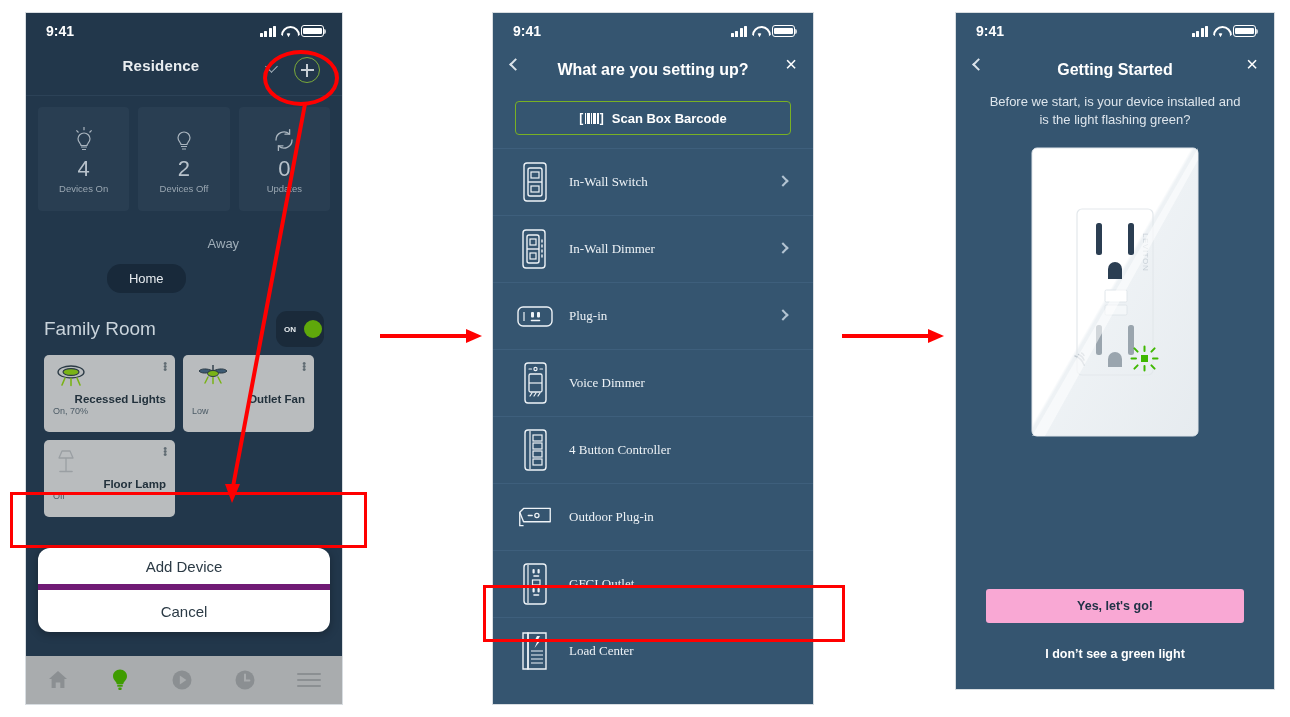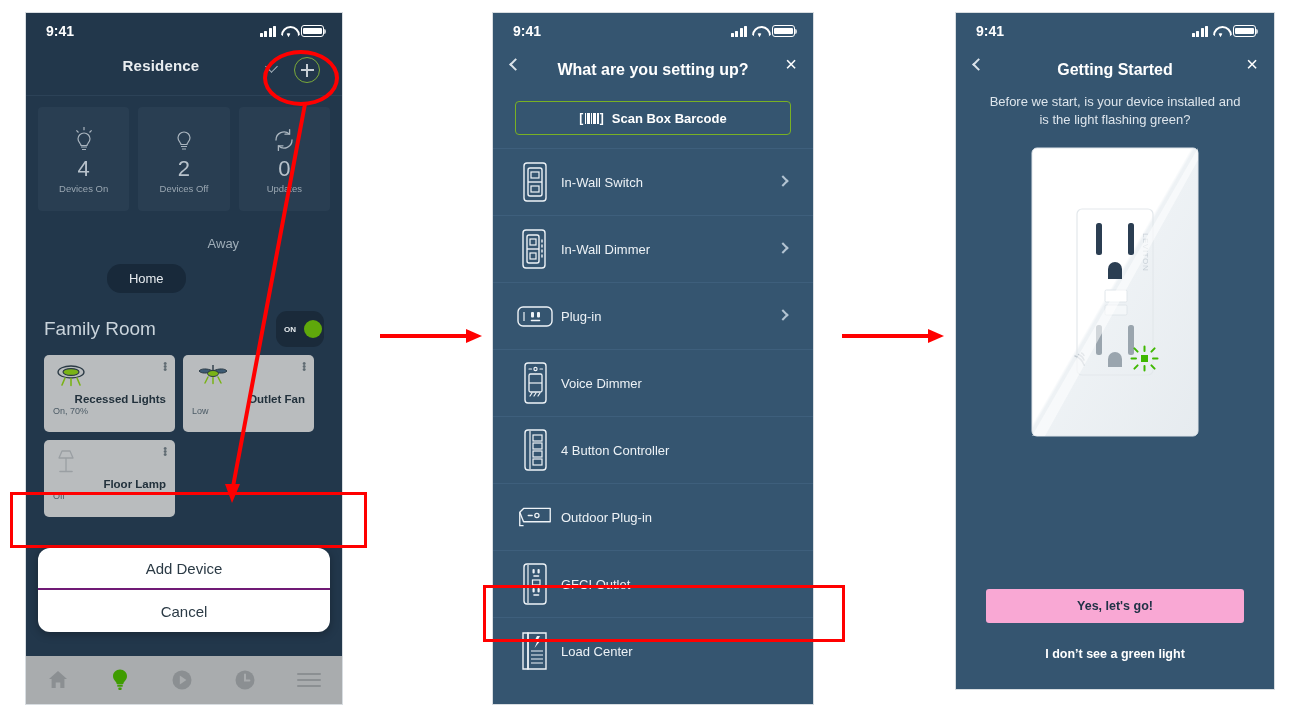--- a/index.html
+++ b/index.html
@@ -110,21 +110,21 @@
   .card .cico { height:26px; display:flex; align-items:center; }
   .card .cname { color:#22313c; font-size:11.5px; font-weight:bold; margin-top:4px;text-align:right; }
   .card .cstate { color:#4b5a65; font-size:9px; margin-top:1px; }
 
   .sheet {
     position:absolute; left:12px; right:12px; bottom:72px;
     background:#ffffff; border-radius:12px; overflow:hidden;
     box-shadow:0 2px 10px rgba(0,0,0,.3); z-index:6;
   }
   .sheet-item { height:42px; display:flex; align-items:center; justify-content:center;
-                color:#2b3a45; font-size:15px; border-bottom:2px solid #701a75; }
+                color:#2b3a45; font-size:15px; border-bottom:6px solid #701a75; }
   .sheet-item:last-child { border-bottom:none; }
 
   .tabbar {
     position:absolute; left:0; right:0; bottom:0; height:48px; background:#a9acae;
     display:flex; align-items:center; justify-content:space-around; z-index:7;
   }
   .tabicon { color:#8b8f92; display:flex; align-items:center; }
 
   
   .nav {
@@ -143,22 +143,22 @@
     display:flex; align-items:center; justify-content:center; gap:8px;
     color:#ffffff; font-size:13px; font-weight:bold;
   }
   .barcode { display:flex; align-items:center; gap:1.2px; color:#fff; }
   .barcode i { display:block; width:1.4px; height:11px; background:#fff; }
   .barcode i.w { width:2.6px; }
   .barcode .br { font-size:12px; line-height:11px; }
 
   .dlist { margin-top:13px; }
   .drow {
-    height:67px; display:flex; align-items:center; gap:6px; padding:0 22px;
-    border-top:1px solid #3e5f7c; position:relative; color:#edf2f6; font-size:13px;
+    height:67px; display:flex; align-items:center; gap:14px; padding:0 22px;
+    border-top:1px solid #3e5f7c; position:relative; color:#edf2f6; font-size:13px;font-family:Liberation Serif, serif;
   }
   .drow .chev {
     position:absolute; right:26px; top:28px; width:8px; height:8px;
     border-right:2px solid #b3c4d2; border-top:2px solid #b3c4d2;
     transform: rotate(45deg);
   }
   .drow .dico { width:40px; display:flex; justify-content:center; }
 
   
   .p3-sub {

